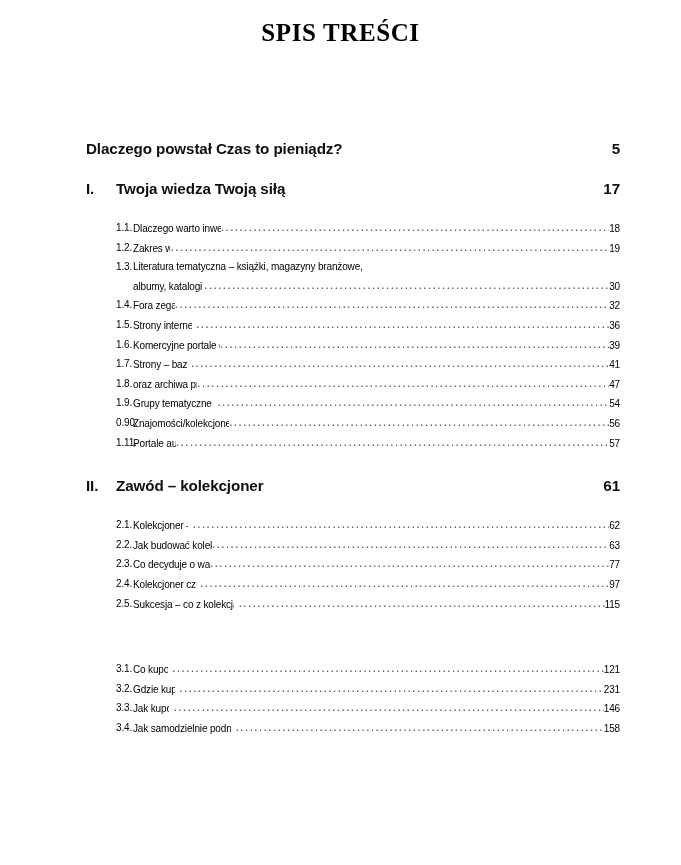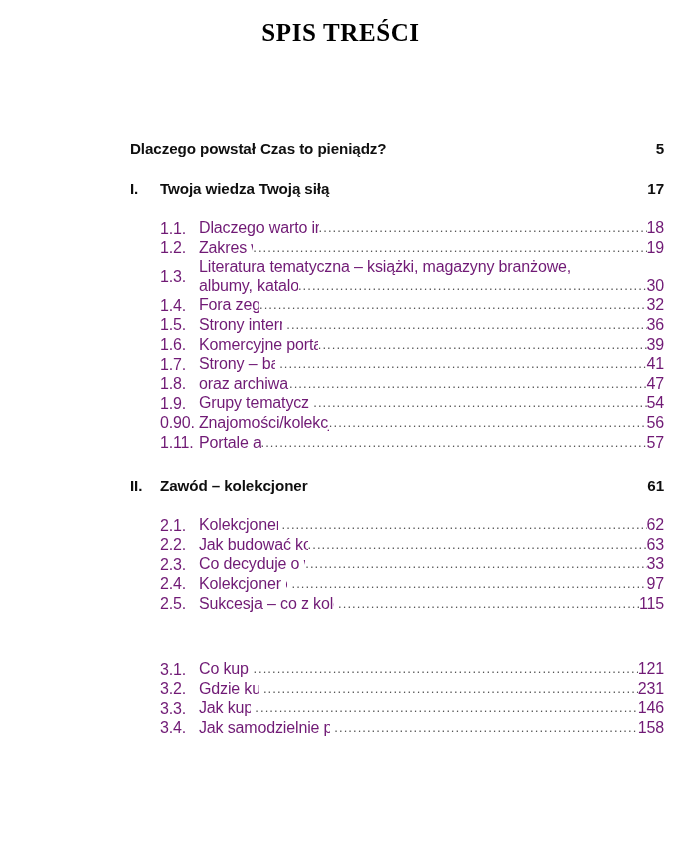--- a/index.html
+++ b/index.html
@@ -43,24 +43,23 @@
   .toc-body {
     position: absolute;
     top: 140px;
     left: 86px;
     width: 534px;   
   }
 
   
   .row {
     display: flex;
-    align-items: center;
+    align-items: flex-start;
     width: 100%;
     box-sizing: border-box;
-    margin-left: 44px;
   }
 
   
   .lvl1 {
     font-size: 15.2px;
     font-weight: bold;
     color: #0f0f0f;
     letter-spacing: -0.1px;
   }
   .lvl1 .num {
@@ -72,26 +71,25 @@
     white-space: nowrap;
   }
   .lvl1 .page-no {
     flex: 0 0 auto;
     text-align: right;
     font-weight: bold;
   }
 
   
   .lvl2 {
-    font-size: 16px;
+    font-size: 10px;
     font-weight: normal;
-    color: #701a75;
+    color: #000000;
     letter-spacing: -0.15px;
     line-height: 18.6px;
-    gap: 22px;
   }
   .lvl2 .num {
     width: 47px;
     flex: 0 0 47px;
     padding-left: 30px;
     box-sizing: border-box;
     white-space: nowrap;
   }
   .lvl2 .entry {
     flex: 1 1 auto;
@@ -308,21 +306,21 @@
                 <span class="page-no">63</span>
               </span>
             </span>
           </div>
           <div class="row lvl2">
             <span class="num">2.3.</span>
             <span class="entry">
               <span class="entry-line">
                 <span class="label">Co decyduje o wartości kolekcji?</span>
                 <span class="leader"></span>
-                <span class="page-no">33</span>
+                <span class="page-no">77</span>
               </span>
             </span>
           </div>
           <div class="row lvl2">
             <span class="num">2.4.</span>
             <span class="entry">
               <span class="entry-line">
                 <span class="label">Kolekcjoner czy inwestor? </span>
                 <span class="leader gap-before"></span>
                 <span class="page-no">97</span>

